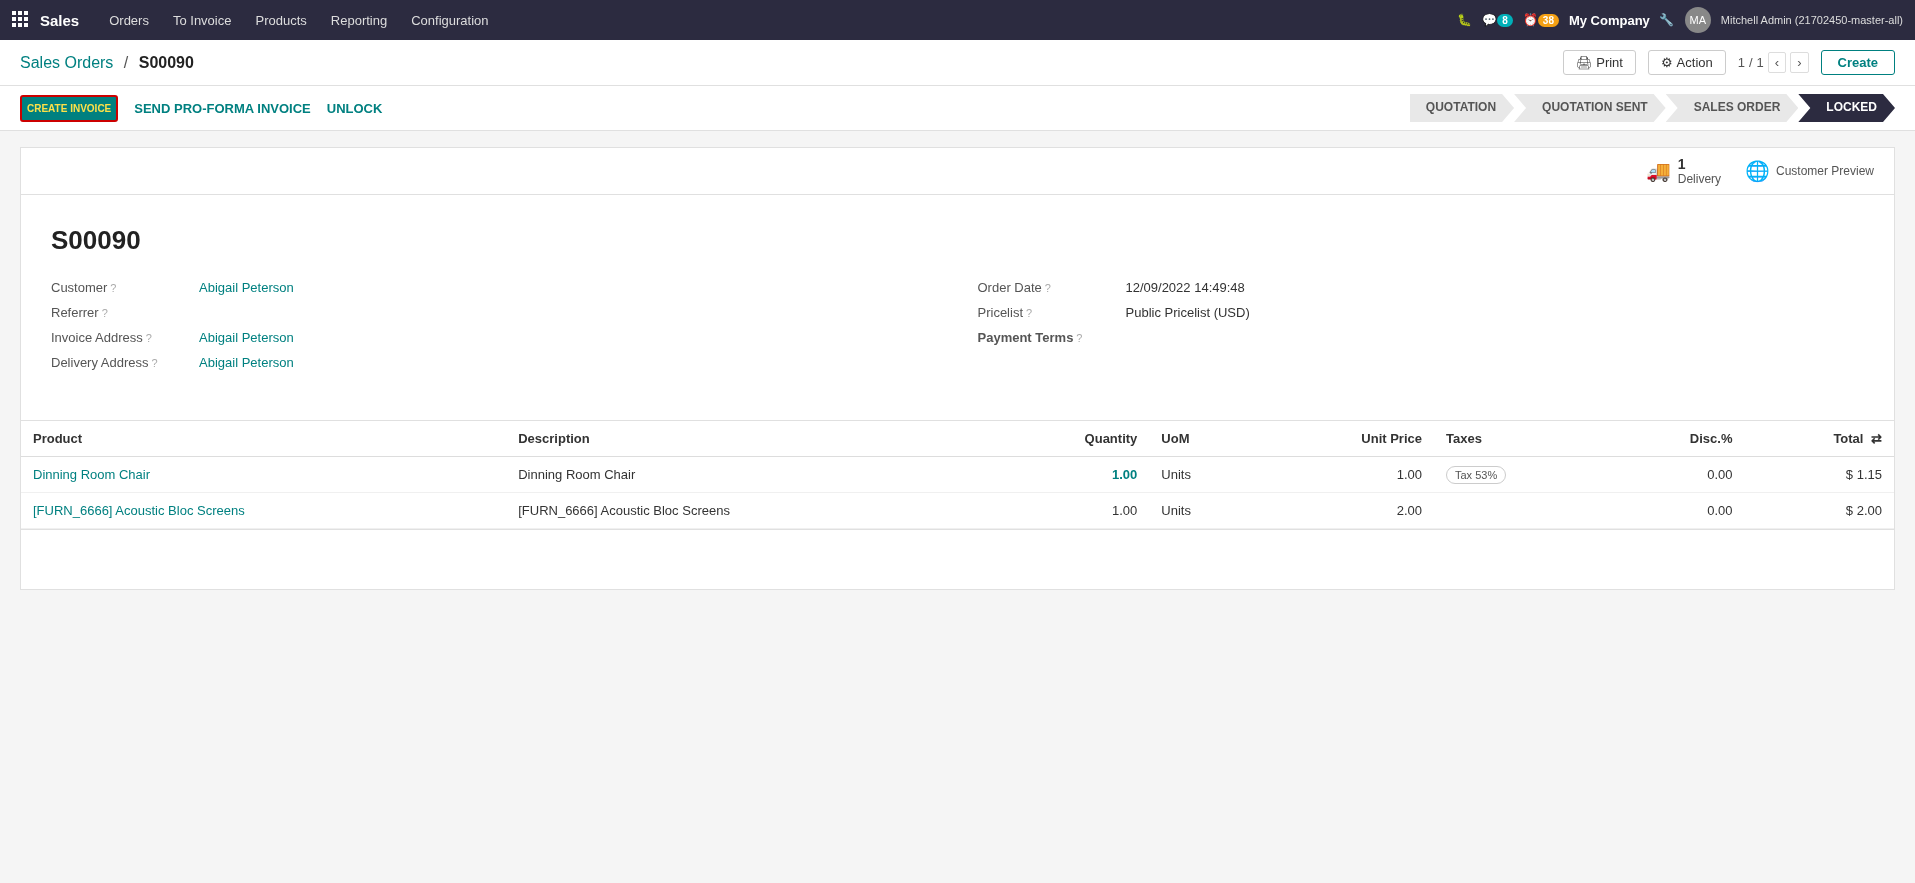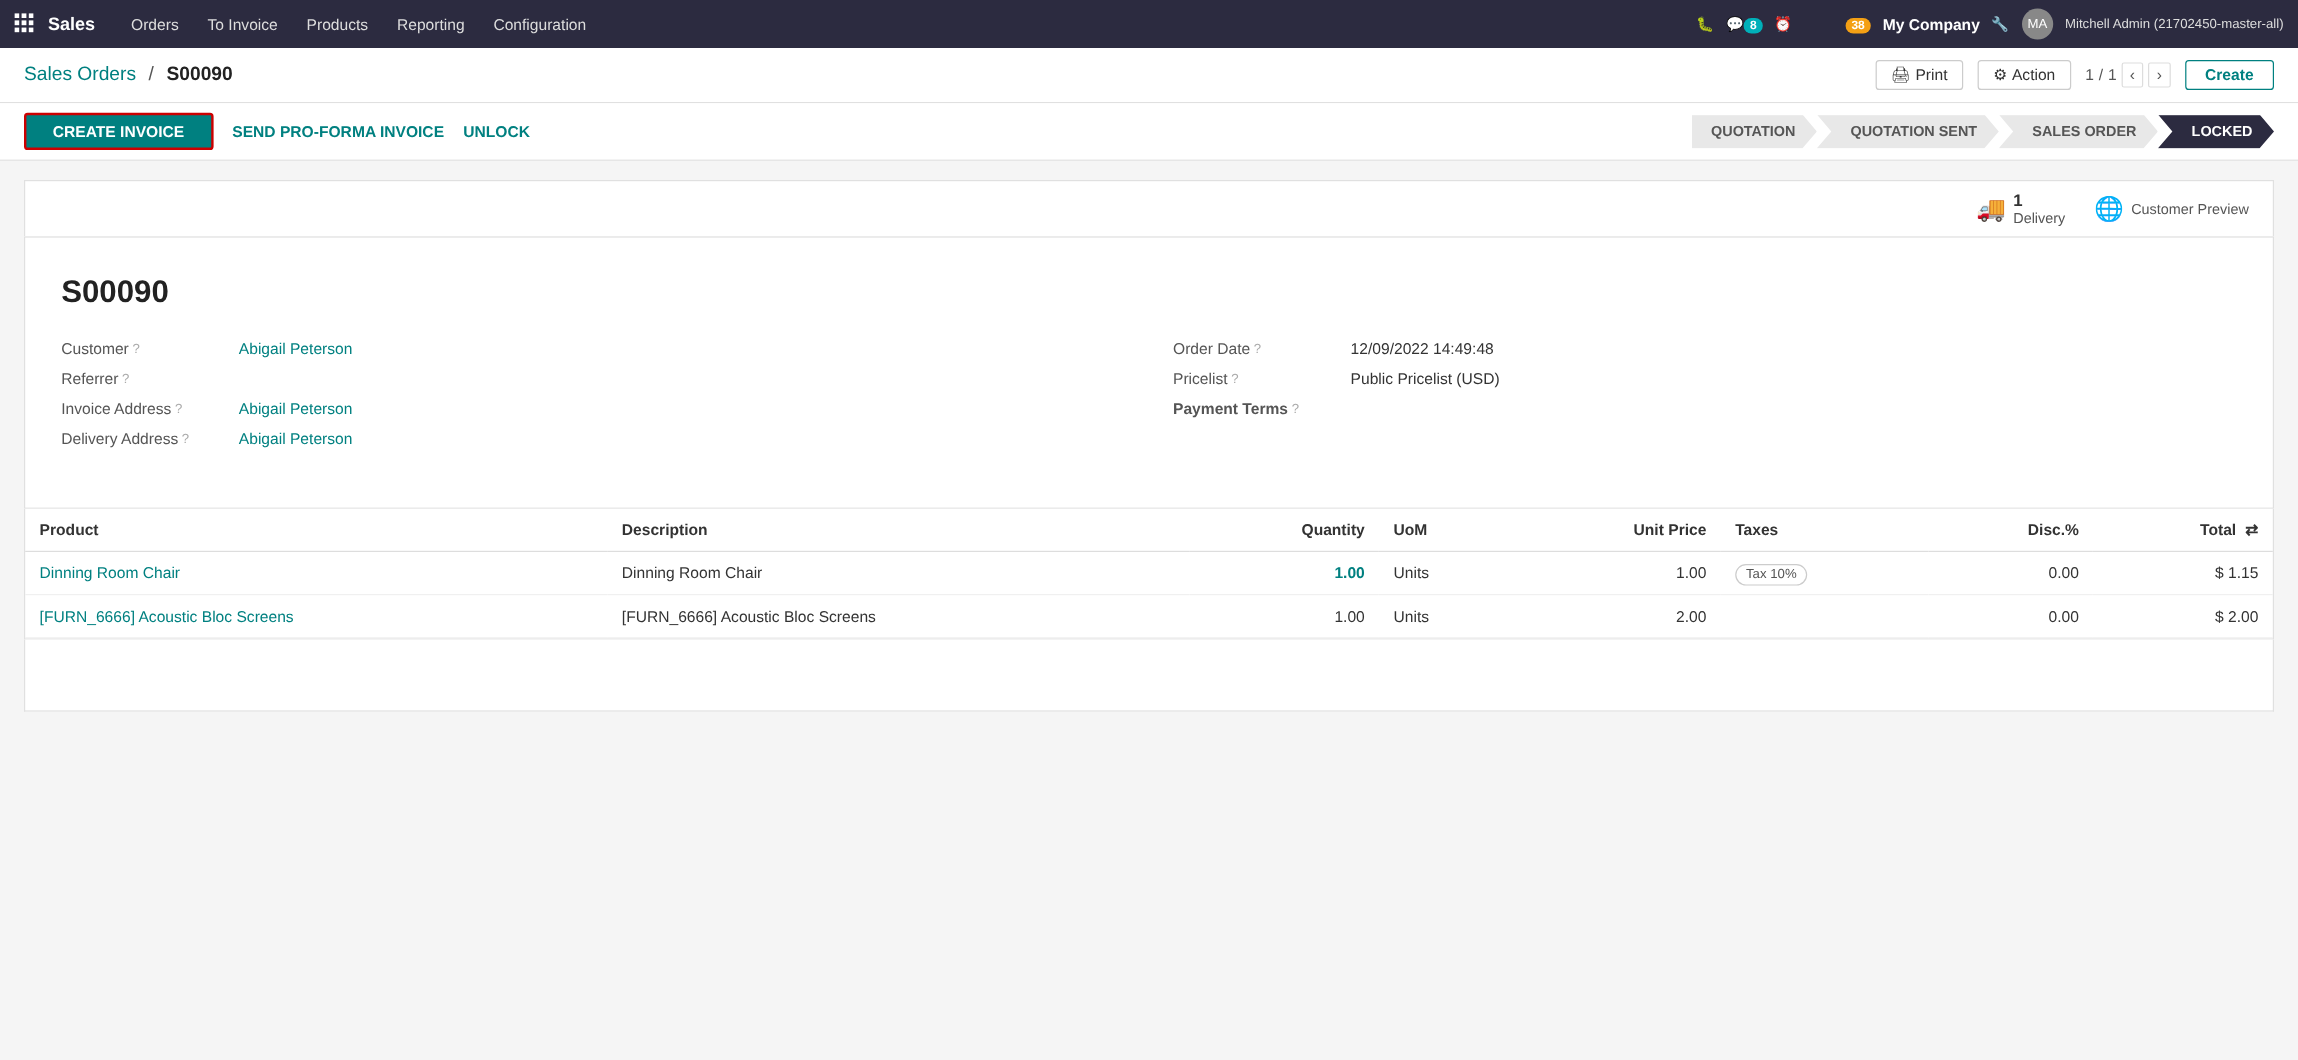--- a/index.html
+++ b/index.html
@@ -35,21 +35,20 @@
     .top-nav .badge {
       background: #00b0b9;
       color: #fff;
       border-radius: 10px;
       padding: 1px 5px;
       font-size: 10px;
       font-weight: bold;
     }
     .top-nav .badge-orange {
       background: #f4a014;
-      margin-left: 44px;
     }
     .top-nav .company-name { color: #fff; font-weight: bold; font-size: 13px; }
     .top-nav .avatar {
       width: 26px; height: 26px; border-radius: 50%;
       background: #888; display: inline-flex; align-items: center; justify-content: center;
       font-size: 11px; color: #fff;
     }
 
     
     .page-header {
@@ -93,26 +92,26 @@
     .action-bar {
       background: #fff;
       padding: 8px 20px;
       border-bottom: 1px solid #e0e0e0;
       display: flex;
       align-items: center;
       gap: 16px;
     }
     .btn-create-invoice {
       background: #008080;
-      color: #ffffff;
+      color: #fde047;
       border: 2px solid #cc0000;
-      padding: 6px 22px;
+      padding: 6px 5px;
       border-radius: 3px;
       cursor: pointer;
-      font-size: 13px;
+      font-size: 10px;
       font-weight: bold;
       text-transform: uppercase;
     }
     .btn-action-link {
       color: #008080;
       background: none;
       border: none;
       cursor: pointer;
       font-size: 13px;
       font-weight: bold;
@@ -449,21 +448,21 @@
           </th>
         </tr>
       </thead>
       <tbody>
         <tr>
           <td><span class="product-link">Dinning Room Chair</span></td>
           <td>Dinning Room Chair</td>
           <td class="right"><span class="qty-blue">1.00</span></td>
           <td>Units</td>
           <td class="right">1.00</td>
-          <td><span class="tax-badge">Tax 10%</span></td>
+          <td><span class="tax-badge">Tax 53%</span></td>
           <td class="right">0.00</td>
           <td class="right">$ 1.15</td>
         </tr>
         <tr>
           <td><span class="product-link">[FURN_6666] Acoustic Bloc Screens</span></td>
           <td>[FURN_6666] Acoustic Bloc Screens</td>
           <td class="right">1.00</td>
           <td>Units</td>
           <td class="right">2.00</td>
           <td></td>

